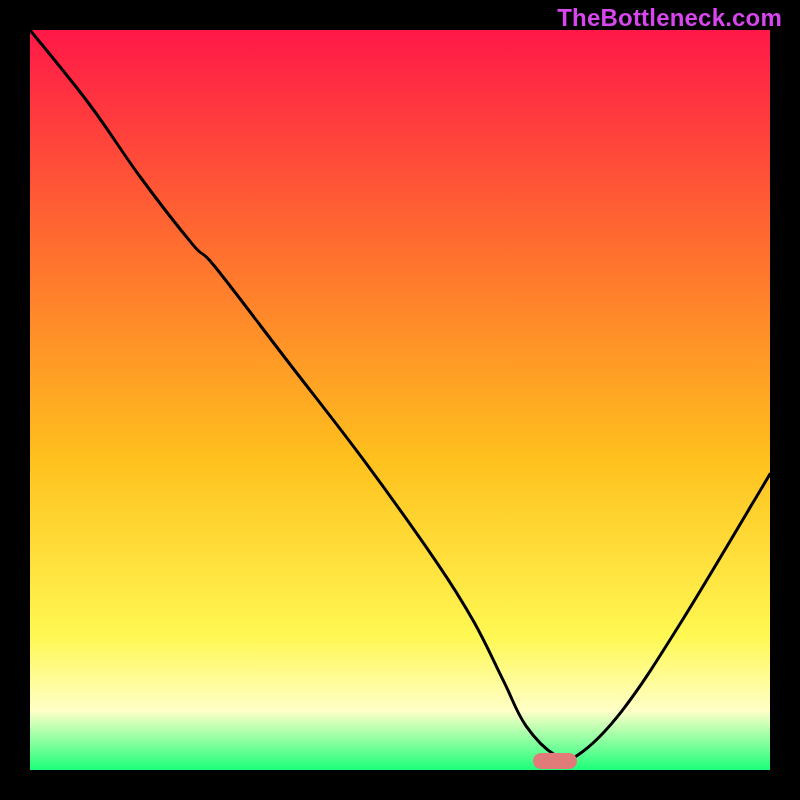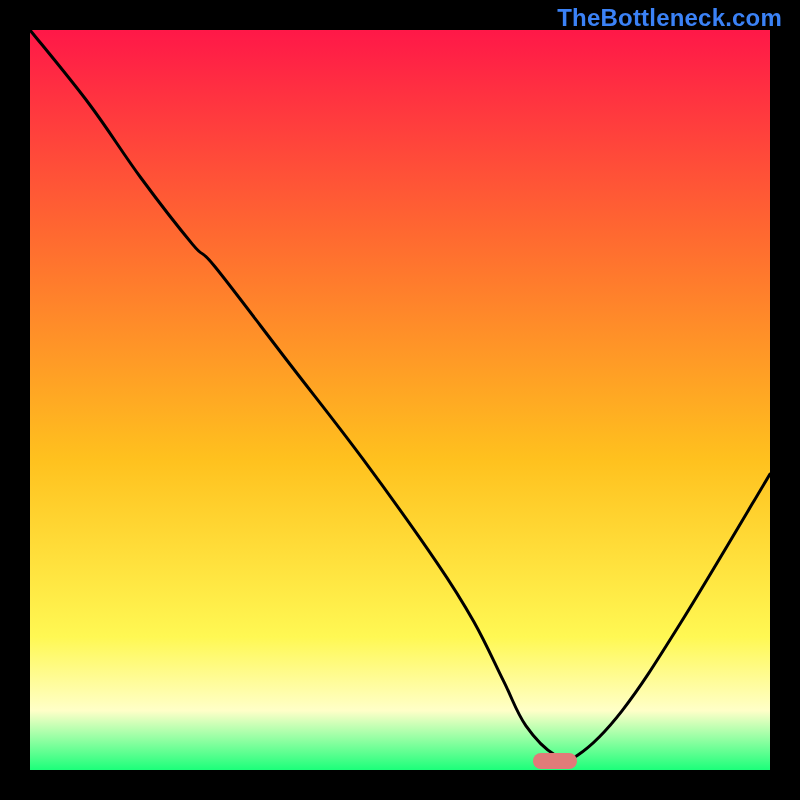--- a/index.html
+++ b/index.html
@@ -16,21 +16,21 @@
     height: 800px;
     background: #000;
   }
   .watermark {
     position: absolute;
     top: 4px;
     right: 18px;
     font-family: Arial, Helvetica, sans-serif;
     font-size: 24px;
     font-weight: 600;
-    color: #3b82f6;
+    color: #d946ef;
     letter-spacing: 0.2px;
   }
   .plot {
     position: absolute;
     left: 30px;
     top: 30px;
     width: 740px;
     height: 740px;
   }
   .plot svg {

